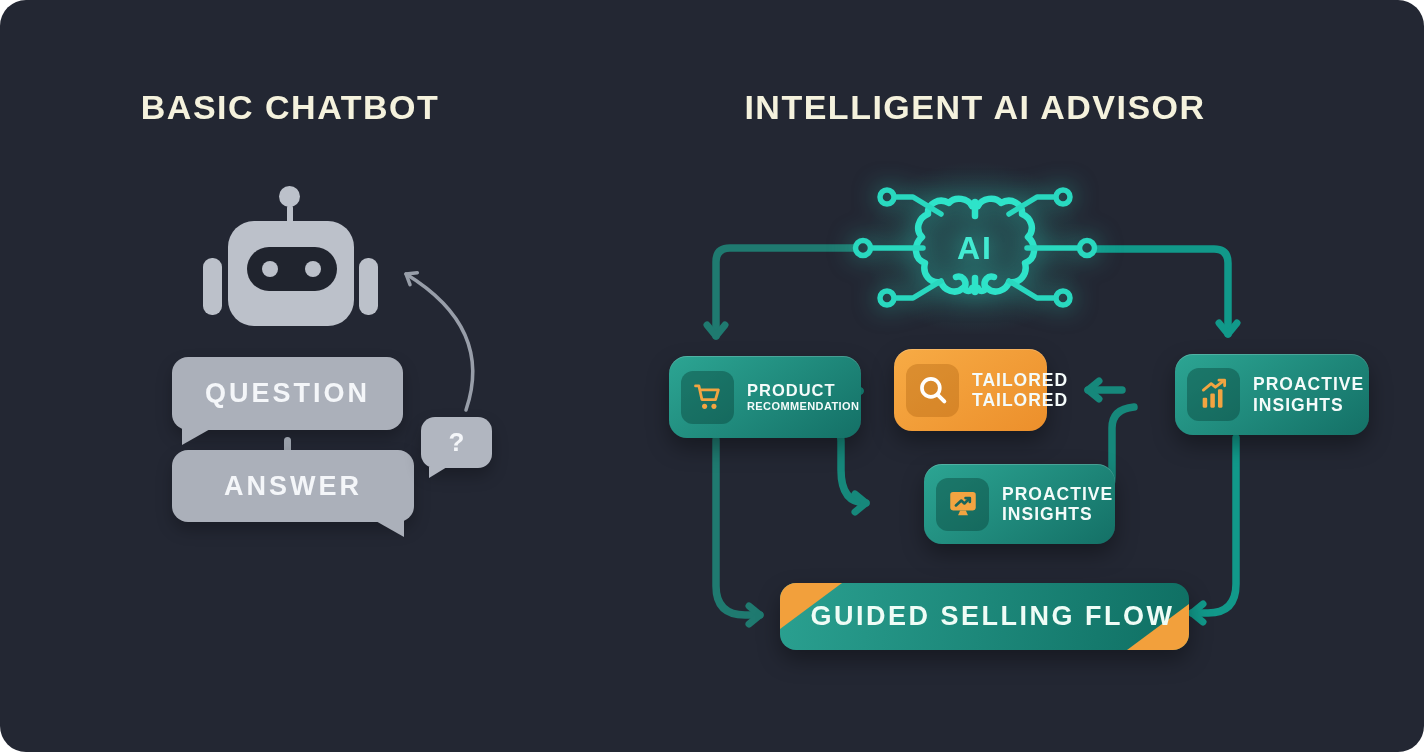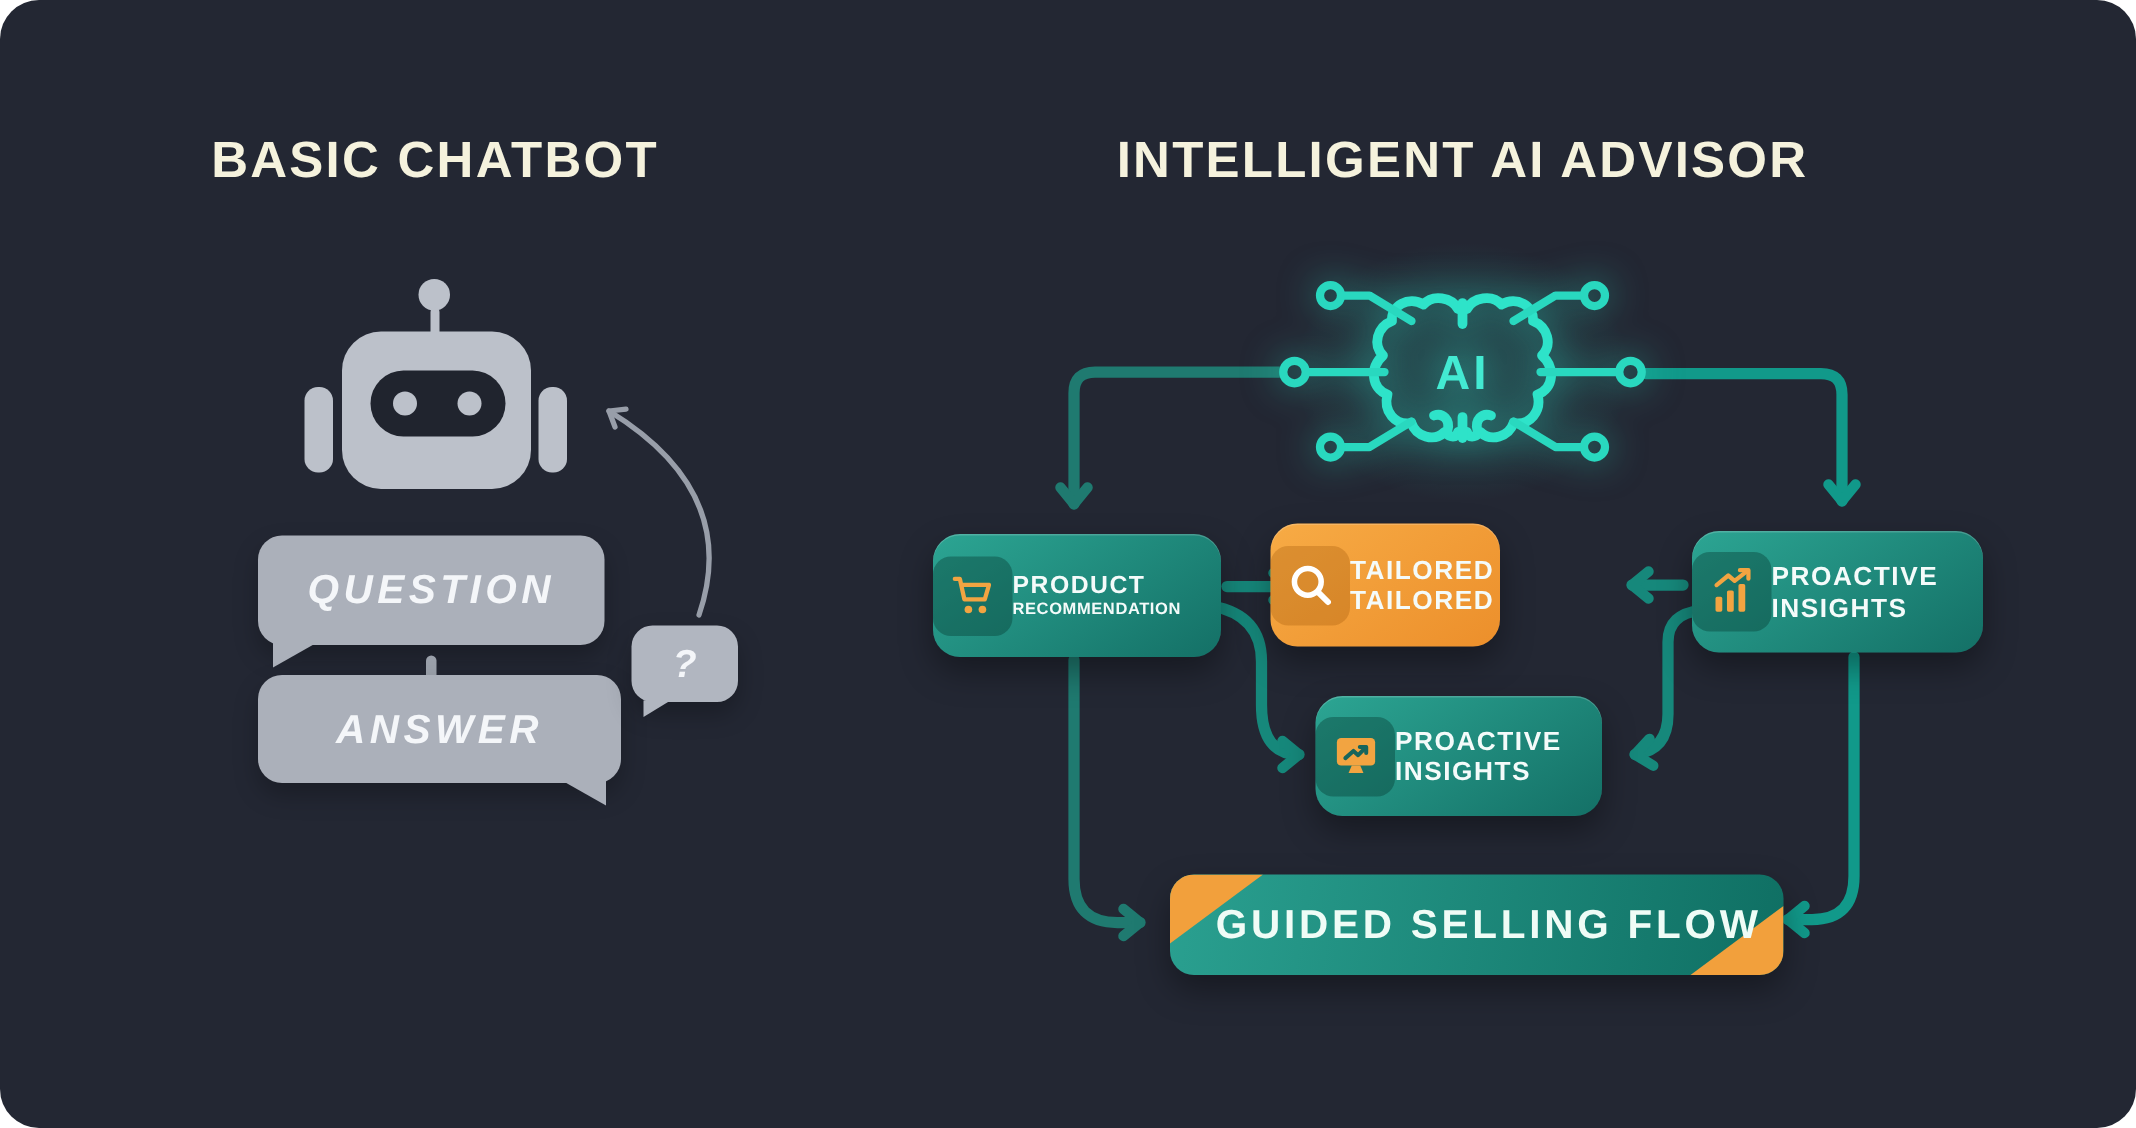--- a/index.html
+++ b/index.html
@@ -16,39 +16,39 @@
   #antenna-stem{left:287px;top:205px;width:6px;height:19px;border-radius:3px;}
   #robot-head{left:228px;top:221px;width:126px;height:105px;border-radius:26px;}
   #ear-left{left:203px;top:258px;width:19px;height:57px;border-radius:9px;}
   #ear-right{left:359px;top:258px;width:19px;height:57px;border-radius:9px;}
   #robot-face{position:absolute;left:247px;top:247px;width:90px;height:44px;border-radius:22px;background:#20242e;}
   .eye{position:absolute;background:#bcc1ca;width:16px;height:16px;border-radius:50%;top:261px;}
   #eye-left{left:262px;} #eye-right{left:305px;}
 
   
   .bubble{position:absolute;background:#abb0ba;border-radius:16px;display:flex;align-items:center;justify-content:center;
-          color:#f4f6f9;font-weight:800;letter-spacing:3px;font-size:27px;box-shadow:0 8px 16px rgba(0,0,0,.25);font-style:italic;}
+          color:#f4f6f9;font-weight:800;letter-spacing:3px;font-size:27px;box-shadow:0 8px 16px rgba(0,0,0,.25);}
   #bubble-question{left:172px;top:357px;width:231px;height:73px;}
   #bubble-question::after{content:"";position:absolute;left:10px;bottom:-15px;width:0;height:0;
           border-top:17px solid #abb0ba;border-right:30px solid transparent;}
   #bubble-answer{left:172px;top:450px;width:242px;height:72px;}
   #bubble-answer::after{content:"";position:absolute;right:10px;bottom:-15px;width:0;height:0;
           border-top:17px solid #abb0ba;border-left:30px solid transparent;}
   #bubble-connector{position:absolute;left:284px;top:437px;width:7px;height:26px;border-radius:4px;background:#9aa0aa;}
   #bubble-qmark{left:421px;top:417px;width:71px;height:51px;border-radius:14px;font-size:26px;letter-spacing:0;background:#b1b6c0;}
   #bubble-qmark::after{content:"";position:absolute;left:8px;bottom:-10px;width:0;height:0;
           border-top:11px solid #b1b6c0;border-right:18px solid transparent;}
 
   
   #brain-glow{position:absolute;left:820px;top:128px;width:310px;height:240px;border-radius:50%;
           background:radial-gradient(closest-side,rgba(46,227,201,.25),rgba(46,227,201,0) 72%);}
 
   
-  .flow-box{position:absolute;border-radius:18px;display:flex;align-items:center;box-sizing:border-box;
-          box-shadow:0 10px 22px rgba(0,0,0,.35), inset 0 1px 0 rgba(255,255,255,.18);}
+  .flow-box{position:absolute;border-radius:18px;display:flex;align-items:center;gap:13px;padding-left:12px;box-sizing:border-box;
+          box-shadow:0 10px 22px rgba(0,0,0,.35), inset 0 1px 0 rgba(255,255,255,.18);margin-left:47px;}
   .teal{background:linear-gradient(145deg,#2ca593 0%,#147066 100%);}
   .orange{background:linear-gradient(145deg,#f7ab45 0%,#ec8f2b 100%);}
   .icon-tile{width:53px;height:53px;border-radius:12px;flex:0 0 auto;display:flex;align-items:center;justify-content:center;}
   .teal .icon-tile{background:rgba(6,54,48,.38);}
   .orange .icon-tile{background:rgba(150,78,4,.28);}
   .box-text{display:flex;flex-direction:column;gap:2px;color:#f4fbfa;font-weight:800;line-height:1.05;}
   .l1{font-size:17.5px;letter-spacing:1px;}
   .l2{font-size:17.5px;letter-spacing:1px;}
   .l1-sm{font-size:16.5px;letter-spacing:1px;}
   .l2-sm{font-size:11px;letter-spacing:.4px;}

